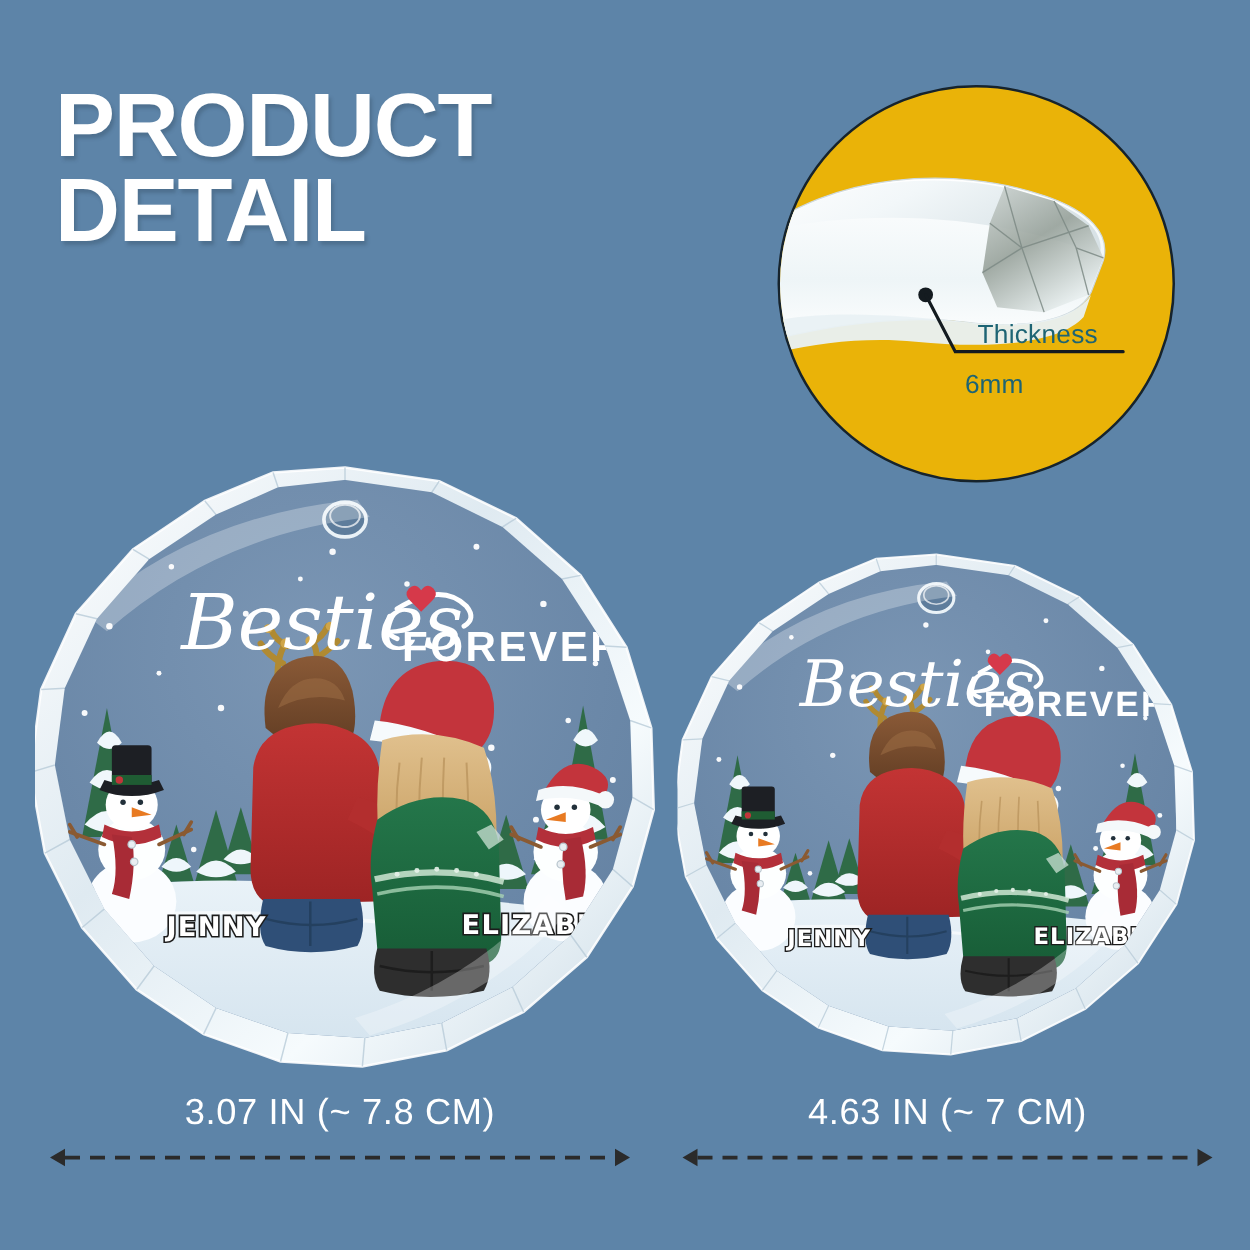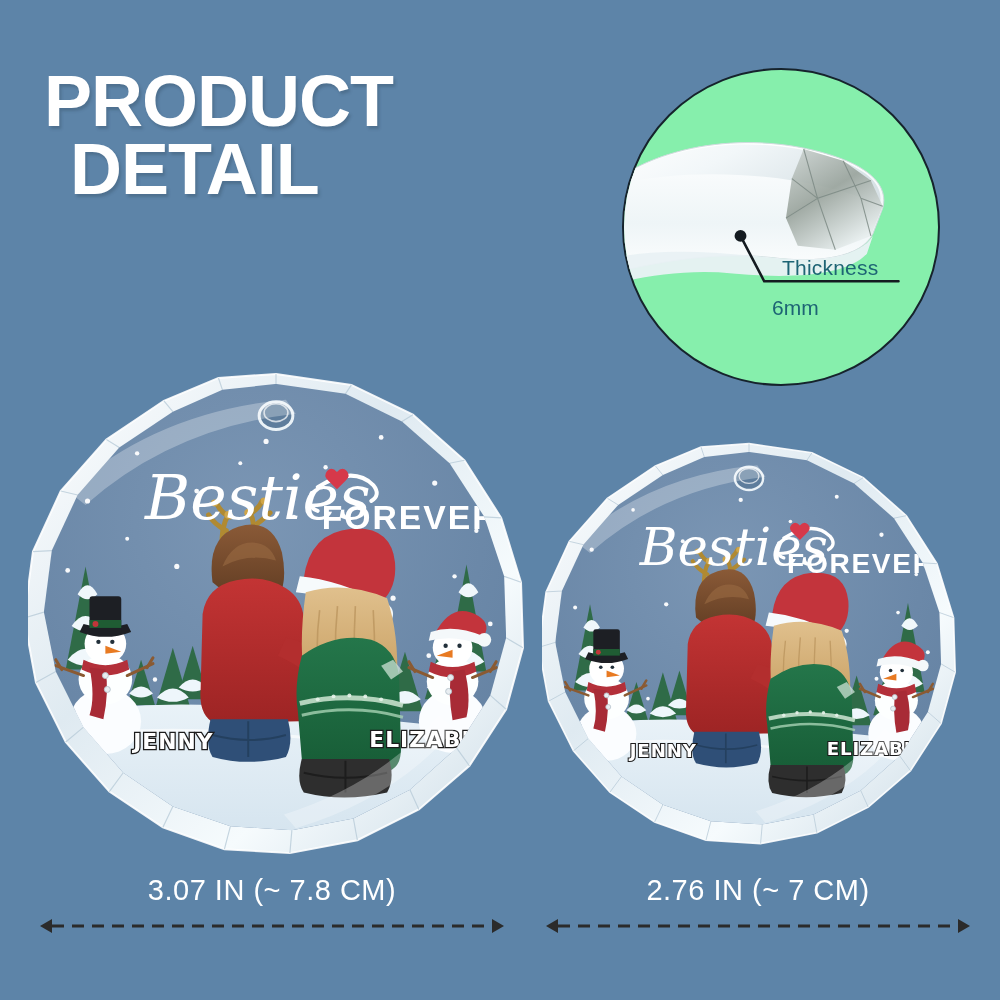--- a/index.html
+++ b/index.html
@@ -15,28 +15,28 @@
   .heading {
     position:absolute; left:44px; top:68px;
     color:#ffffff;
     font-family:"Liberation Sans", sans-serif;
     font-weight:bold;
     font-size:72px;
     line-height:0.94;
     letter-spacing:-1px;
     text-shadow:2px 3px 3px rgba(40,60,80,0.28);
   }
-  .heading .l2 { display:block;margin-left:26px; }
+  .heading .l2 { display:block; }
 
   
   .callout {
     position:absolute; left:622px; top:68px;
     width:318px; height:318px;
     border-radius:50%;
-    background:#86efac;
+    background:#eab308;
     border:2px solid #16232c;
     overflow:hidden;
   }
   .callout svg { position:absolute; inset:0; width:100%; height:100%; }
   .callout-label {
     position:absolute; left:158px; top:186px;
     color:#1d6474;
     font-size:21px;
     font-family:"Liberation Sans", sans-serif;
     letter-spacing:0.2px;
@@ -667,21 +667,21 @@
     <div class="dim-arrow">
       <svg viewBox="0 0 500 22" preserveAspectRatio="none">
         <path d="M18 11 L30 4 L30 18 Z" fill="#2b2b2b"></path>
         <path d="M482 11 L470 4 L470 18 Z" fill="#2b2b2b"></path>
         <line x1="30" y1="11" x2="470" y2="11" stroke="#2b2b2b" stroke-width="3" stroke-dasharray="12 8"></line>
       </svg>
     </div>
   </div>
 
   <div class="dim dim-right">
-    <div class="dim-text">2.76 IN  (~ 7 CM)</div>
+    <div class="dim-text">4.63 IN  (~ 7 CM)</div>
     <div class="dim-arrow">
       <svg viewBox="0 0 452 22" preserveAspectRatio="none">
         <path d="M14 11 L26 4 L26 18 Z" fill="#2b2b2b"></path>
         <path d="M438 11 L426 4 L426 18 Z" fill="#2b2b2b"></path>
         <line x1="26" y1="11" x2="426" y2="11" stroke="#2b2b2b" stroke-width="3" stroke-dasharray="12 8"></line>
       </svg>
     </div>
   </div>
 
 </div>

